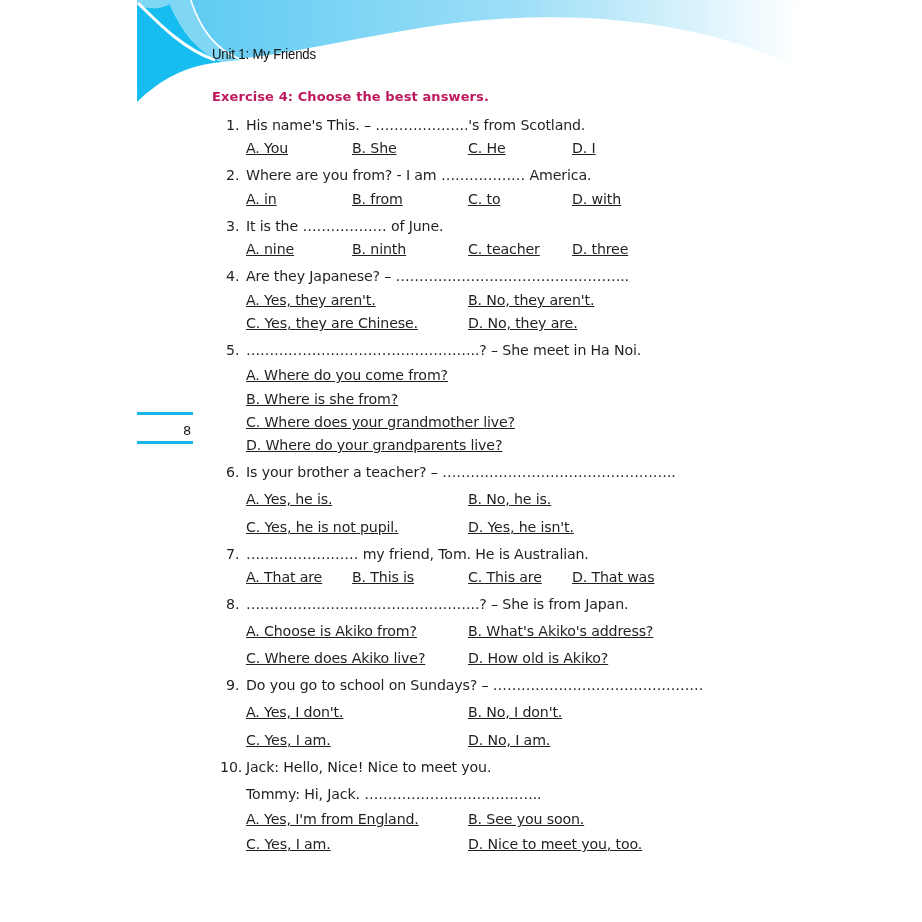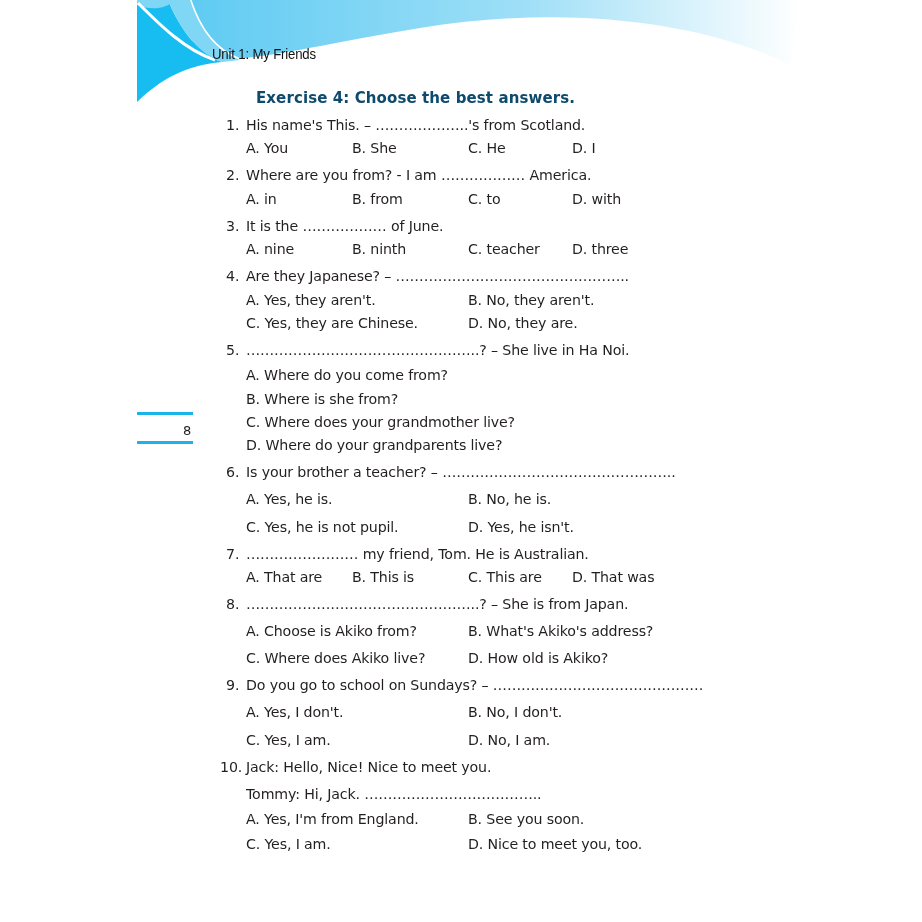--- a/index.html
+++ b/index.html
@@ -3,29 +3,29 @@
   <meta charset="utf-8">
   <style>
     html, body { margin: 0; padding: 0; background: #ffffff; }
     body { width: 922px; height: 922px; position: relative; overflow: hidden;
            font-family: "DejaVu Sans", sans-serif; color: #231f20; }
     .page { position: absolute; left: 0; top: 0; width: 922px; height: 922px; }
     .header-deco { position: absolute; left: 0; top: 0; width: 922px; height: 110px; }
     .unit-title { position: absolute; left: 212px; top: 45px; font-family: "Liberation Sans", sans-serif;
                   font-size: 15px; color: #111; letter-spacing: -0.2px; transform: scaleX(0.88); transform-origin: left; }
     .exercise-title { position: absolute; left: 212px; top: 89px; font-family: "DejaVu Sans", sans-serif;
-                      font-size: 15px; font-weight: bold; color: #0c4a6e; letter-spacing: 0.1px; margin-left: 44px; }
+                      font-size: 13px; font-weight: bold; color: #be185d; letter-spacing: 0.1px; }
     .pnum-line { position: absolute; left: 137px; width: 56px; height: 3px; background: #1ab4ea; }
     .pnum { position: absolute; left: 183px; top: 423px; font-family: "DejaVu Sans", sans-serif;
             font-size: 13px; color: #222; }
     .line { position: absolute; font-family: "DejaVu Sans", sans-serif; font-size: 14.2px;
             color: #231f20; white-space: nowrap; letter-spacing: -0.15px; }
     .num { position: absolute; left: 226px; }
     .q { position: absolute; left: 246px; }
-    .opt { position: absolute; }
+    .opt { position: absolute; text-decoration: underline; }
     .c1 { left: 246px; } .c2 { left: 352px; } .c3 { left: 468px; } .c4 { left: 572px; }
   </style>
 </head>
 <body>
 
 <div class="page">
 
   <svg class="header-deco" viewBox="0 0 922 110" width="922" height="110">
     <defs>
       <linearGradient id="fade" x1="0" y1="0" x2="1" y2="0">
@@ -93,21 +93,21 @@
     <span class="opt c1">A. Yes, they aren't.</span>
     <span class="opt c3">B. No, they aren't.</span>
   </div>
   <div class="line" style="top:315px">
     <span class="opt c1">C. Yes, they are Chinese.</span>
     <span class="opt c3">D. No, they are.</span>
   </div>
 
   <div class="line" style="top:342px">
     <span class="num">5.</span>
-    <span class="q">…………………………………………..? – She live in Ha Noi.</span>
+    <span class="q">…………………………………………..? – She meet in Ha Noi.</span>
   </div>
   <div class="line" style="top:367px">
     <span class="opt c1">A. Where do you come from?</span>
   </div>
   <div class="line" style="top:391px">
     <span class="opt c1">B. Where is she from?</span>
   </div>
   <div class="line" style="top:414px">
     <span class="opt c1">C. Where does your grandmother live?</span>
   </div>

